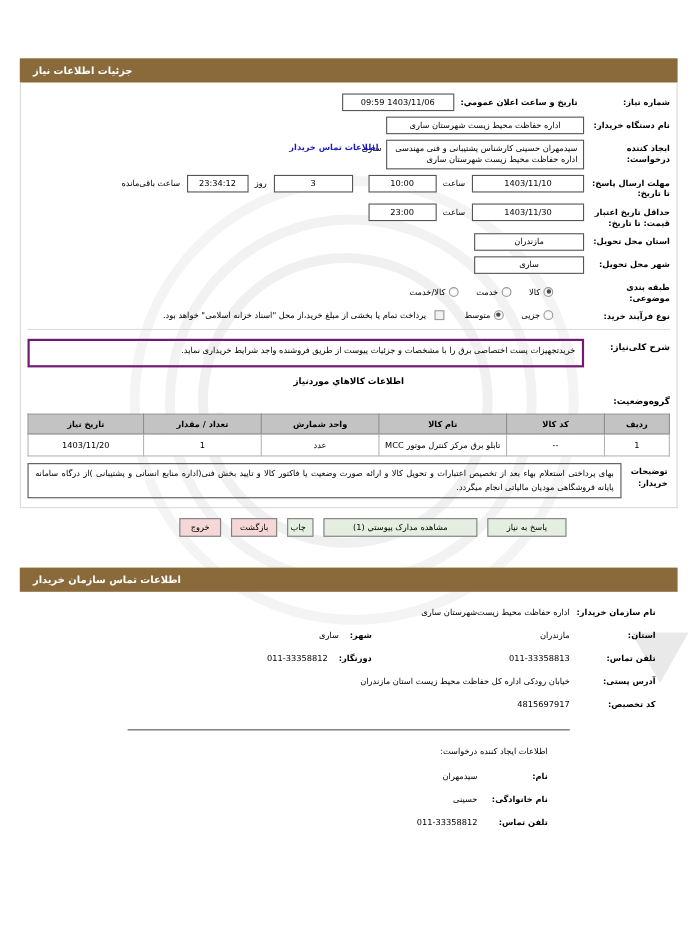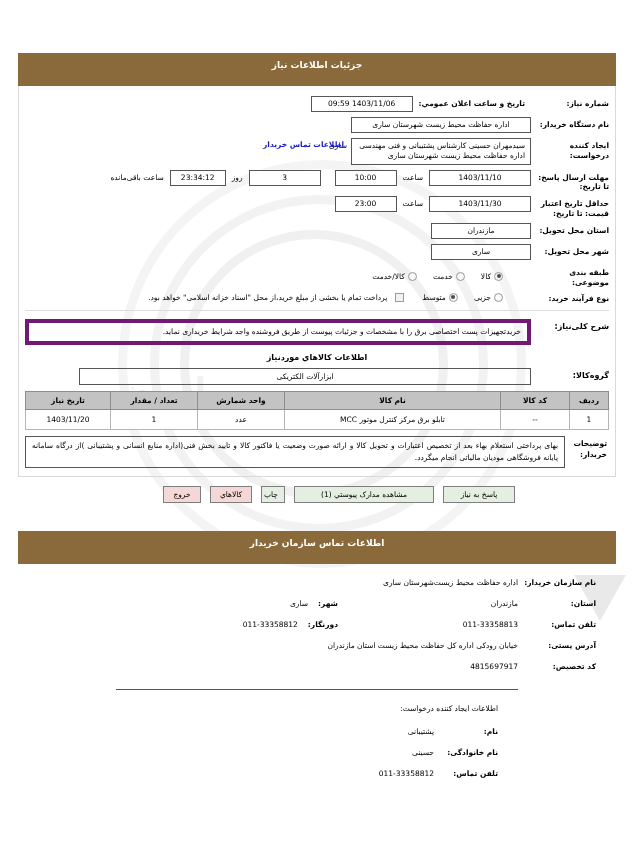--- a/index.html
+++ b/index.html
@@ -65,22 +65,22 @@
     z-index: 2;
     padding: 0 18px;
   }
 
   
   .bar {
     background: #8a6a3b;
     color: #ffffff;
     font-weight: bold;
     font-size: 9px;
-    padding: 7px 12px 16px 12px;
-    text-align: center;
+    padding: 7px 12px 5px 12px;
+    text-align: left;
     margin: 0;
   }
   .bar-top { margin-top: 53px; }
   .bar-contact { margin-top: 28px; }
 
   
   .panel {
     border: 1px solid #d9d9d9;
     border-top: none;
     background: transparent;
@@ -189,21 +189,21 @@
     background: #f2f2f2;
     display: inline-block;
     margin: 0 12px 0 4px;
     box-sizing: border-box;
   }
   .opt-label { padding-left: 6px; }
   .pay-note { font-size: 7.5px; padding-right: 4px; }
 
   
   .desc-box {
-    border: 4px solid #701a75;
+    border: 2px solid #701a75;
     width: 524px;
     min-height: 26px;
     padding: 3px 6px;
     font-size: 7.5px;
     text-align: justify;
     line-height: 1.55;
     box-sizing: border-box;
   }
   .sec-head {
     font-weight: bold;
@@ -227,21 +227,21 @@
     width: 100%;
     border-collapse: collapse;
     margin: 4px 0 6px 0;
     direction: rtl;
   }
   table.goods th {
     background: #c3c3c3;
     border: 1px solid #8d8d8d;
     font-size: 7.5px;
     font-weight: bold;
-    padding: 4px 6px;
+    padding: 4px 16px;
     text-align: center;
     color: #000;
   }
   table.goods td {
     border: 1px solid #b5b5b5;
     background: #fff;
     font-size: 7.5px;
     padding: 5px 3px;
     text-align: center;
   }
@@ -440,22 +440,21 @@
     <div class="panel-sep"></div>
 
     <div class="row">
       <div class="lbl lbl-w" style="font-size:8px;">شرح کلی‌نیاز:</div>
       <div class="desc-box">خریدتجهیزات پست  اختصاصی برق را با  مشخصات و جزئیات پیوست از طریق فروشنده واجد شرایط خریداری نماید.</div>
     </div>
 
     <div class="sec-head">اطلاعات کالاهاي موردنیاز</div>
 
     <div class="row group-row">
-      <div class="lbl lbl-w" style="font-size:8px;">گروه‌کالا:</div>
-      <div class="box-group">ابزارآلات الکتریکی</div>
+      <div class="lbl lbl-w" style="font-size:8px;">گروه‌وضعیت:</div>
     </div>
 
     <table class="goods">
       <thead>
         <tr>
           <th class="col-radif">ردیف</th>
           <th class="col-code">کد کالا</th>
           <th class="col-name">نام کالا</th>
           <th class="col-unit">واحد شمارش</th>
           <th class="col-qty">تعداد / مقدار</th>
@@ -477,21 +476,21 @@
     <div class="notes-row">
       <div class="notes-lbl">توضیحات خریدار:</div>
       <div class="notes-box">بهای پرداختی استعلام بهاء بعد از  تخصیص اعتبارات و تحویل کالا و ارائه صورت  وضعیت  یا فاکتور کالا و تایید بخش فنی(اداره منابع انسانی و  پشتیبانی )از درگاه سامانه پایانه فروشگاهی مودیان مالیاتی انجام میگردد.</div>
     </div>
   </div>
 
   <div class="btn-row">
     <button class="btn btn-green b-w1">پاسخ به نیاز</button>
     <button class="btn btn-green b-w2">مشاهده مدارک پیوستي (1)</button>
     <button class="btn btn-green b-w3">چاپ</button>
-    <button class="btn btn-pink b-w4">کالاهاي</button>
+    <button class="btn btn-pink b-w4">بازگشت</button>
     <button class="btn btn-pink b-w5">خروج</button>
   </div>
 
   <div class="bar bar-contact">اطلاعات تماس سازمان خریدار</div>
 
   <div class="contact">
 
     <div class="crow">
       <div class="clbl">نام سازمان خریدار:</div>
       <div class="cval cval-wide">اداره حفاظت محیط زیست‌شهرستان ساری</div>
@@ -520,21 +519,21 @@
       <div class="clbl">کد تخصیص:</div>
       <div class="cval">4815697917</div>
     </div>
 
     <hr class="divider">
 
     <div class="req-head">اطلاعات ایجاد کننده درخواست:</div>
 
     <div class="rrow">
       <div class="rlbl">نام:</div>
-      <div class="rval">پشتیبانی</div>
+      <div class="rval">سیدمهران</div>
     </div>
 
     <div class="rrow">
       <div class="rlbl">نام خانوادگی:</div>
       <div class="rval">حسینی</div>
     </div>
 
     <div class="rrow">
       <div class="rlbl">تلفن تماس:</div>
       <div class="rval">011-33358812</div>

